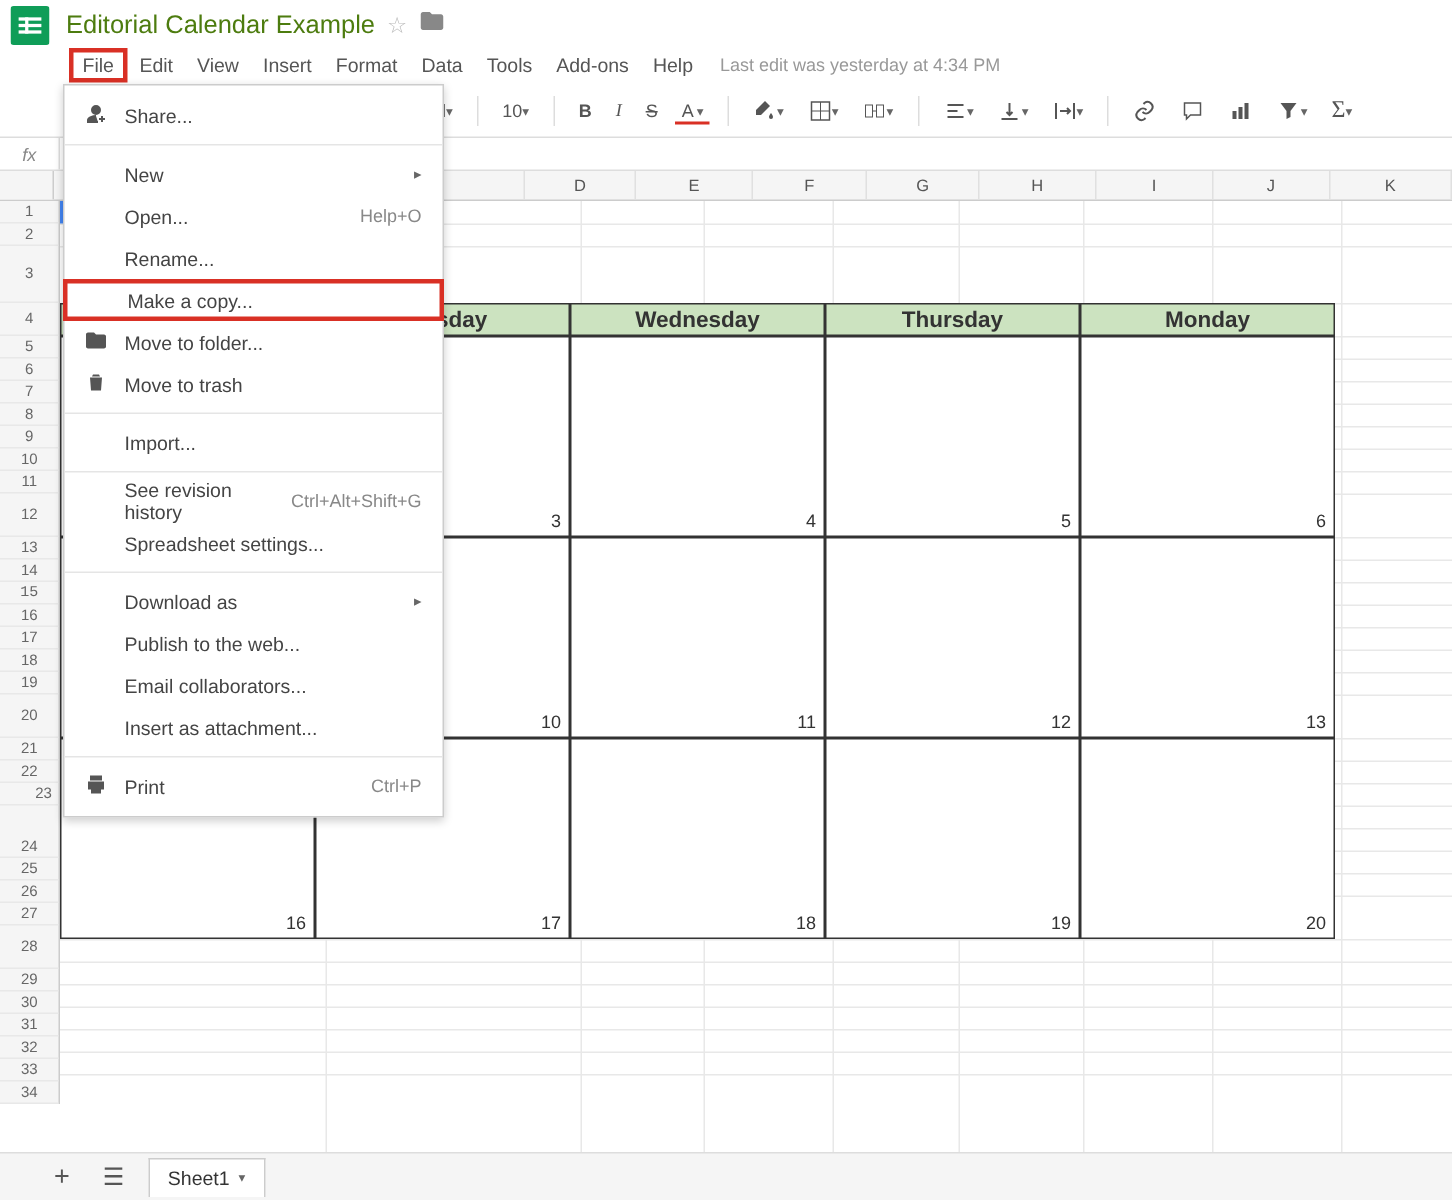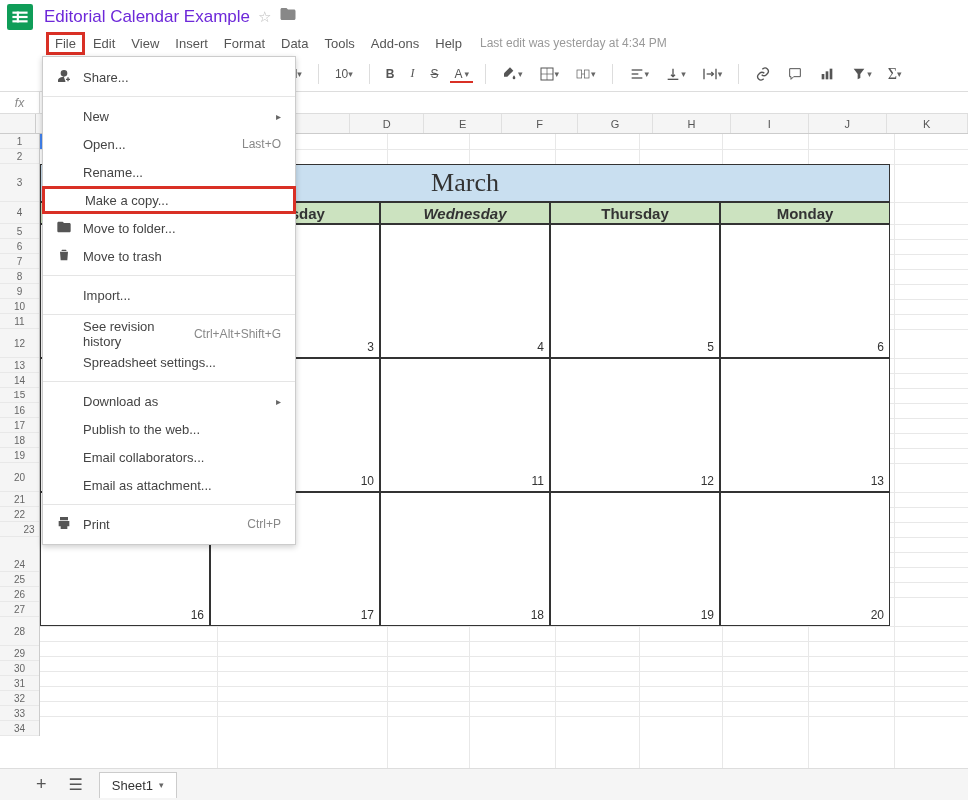--- a/index.html
+++ b/index.html
@@ -2,21 +2,21 @@
 <html><head>
 <meta charset="utf-8">
 <style>
 * { margin:0; padding:0; box-sizing:border-box; }
 body { font-family: Arial, sans-serif; font-size:13px; color:#333; background:#fff; width:968px; height:800px; overflow:hidden; position:relative; }
 
 
 .titlebar { display:flex; align-items:center; height:30px; padding:3px 0 0 0; }
 .app-icon { width:40px; height:30px; display:flex; align-items:center; justify-content:center; }
 .app-icon svg { width:26px; height:26px; }
-.title { font-size:17px; color:#6d28d9; padding-left:4px; }
+.title { font-size:17px; color:#4d7c0f; padding-left:4px; }
 .star { margin-left:8px; color:#bbb; font-size:15px; }
 .folder { margin-left:8px; color:#777; font-size:18px; }
 
 
 .menubar { display:flex; align-items:center; height:26px; padding-left:46px; font-size:13px; color:#555; gap:0; }
 .menubar .mi { padding:4px 8px; cursor:pointer; }
 .menubar .edit-status { margin-left:10px; color:#999; font-size:12px; }
 .file-highlight { border:3px solid #d93025; padding:1px 6px !important; }
 
 
@@ -284,23 +284,22 @@
       <div style="position: absolute; top: 448px; left: 0px; right: 0px; height: 1px; background: rgb(232, 232, 232);"></div>
       <div style="position: absolute; top: 463px; left: 0px; right: 0px; height: 1px; background: rgb(232, 232, 232);"></div>
       <div style="position: absolute; top: 492px; left: 0px; right: 0px; height: 1px; background: rgb(232, 232, 232);"></div>
       <div style="position: absolute; top: 507px; left: 0px; right: 0px; height: 1px; background: rgb(232, 232, 232);"></div>
       <div style="position: absolute; top: 522px; left: 0px; right: 0px; height: 1px; background: rgb(232, 232, 232);"></div>
       <div style="position: absolute; top: 537px; left: 0px; right: 0px; height: 1px; background: rgb(232, 232, 232);"></div>
       <div style="position: absolute; top: 552px; left: 0px; right: 0px; height: 1px; background: rgb(232, 232, 232);"></div>
       <div style="position: absolute; top: 567px; left: 0px; right: 0px; height: 1px; background: rgb(232, 232, 232);"></div>
       <div style="position: absolute; top: 582px; left: 0px; right: 0px; height: 1px; background: rgb(232, 232, 232);"></div>
       <div style="position: absolute; left: 0px; top: 0px; width: 177px; height: 15px; border: 2px solid rgb(66, 133, 244); box-sizing: border-box; pointer-events: none;"></div>
-      <div class="cal-title" style="left: 0px; top: 30px; width: 850px; height: 38px;">March</div>
       <div class="cal-head" style="left: 170px; top: 68px; width: 170px; height: 22px;">Tuesday</div>
-      <div class="cal-head" style="left: 340px; top: 68px; width: 170px; height: 22px; font-style: italic;">Wednesday</div>
+      <div class="cal-head" style="left: 340px; top: 68px; width: 170px; height: 22px;">Wednesday</div>
       <div class="cal-head" style="left: 510px; top: 68px; width: 170px; height: 22px;">Thursday</div>
       <div class="cal-head" style="left: 680px; top: 68px; width: 170px; height: 22px;">Monday</div>
       <div class="cal-head" style="left: 0px; top: 68px; width: 170px; height: 22px;"></div>
       <div class="cal-cell" style="left: 0px; top: 90px; width: 170px; height: 134px;"></div>
       <div class="cal-cell" style="left: 170px; top: 90px; width: 170px; height: 134px;"></div>
       <div class="cal-cell" style="left: 340px; top: 90px; width: 170px; height: 134px;"></div>
       <div class="cal-cell" style="left: 510px; top: 90px; width: 170px; height: 134px;"></div>
       <div class="cal-cell" style="left: 680px; top: 90px; width: 170px; height: 134px;"></div>
       <div class="cal-date" style="left: 170px; top: 195px; width: 170px; height: 29px; position: absolute;">
         <span style="position:absolute;bottom:4px;right:6px">3</span>
@@ -364,21 +363,21 @@
         </svg></span>
     <span>Share...</span>
   </div>
   <div class="msep"></div>
   <div class="mrow">
       <span>New</span>
       <span class="sub-arrow">▸</span>
     </div>
   <div class="mrow">
       <span>Open...</span>
-      <span class="shortcut">Last+O</span>
+      <span class="shortcut">Help+O</span>
     </div>
   <div class="mrow">
       <span>Rename...</span>
     </div>
   <div class="mrow menu-highlight">
       <span>Make a copy...</span>
     </div>
   <div class="mrow">
     <span class="micon"><svg width="16" height="16" viewBox="0 0 24 24">
           <path fill="#555" d="M10 4H4c-1.1 0-2 .9-2 2v12c0 1.1.9 2 2 2h16c1.1 0 2-.9 2-2V8c0-1.1-.9-2-2-2h-8l-2-2z"></path>
@@ -408,21 +407,21 @@
       <span>Download as</span>
       <span class="sub-arrow">▸</span>
     </div>
   <div class="mrow">
       <span>Publish to the web...</span>
     </div>
   <div class="mrow">
       <span>Email collaborators...</span>
     </div>
   <div class="mrow">
-      <span>Email as attachment...</span>
+      <span>Insert as attachment...</span>
     </div>
   <div class="msep"></div>
   <div class="mrow">
     <span class="micon"><svg width="16" height="16" viewBox="0 0 24 24">
           <path fill="#555" d="M6 3h12v5H6zM4 9h16v8h-3v4H7v-4H4zm5 8h6v4H9z"></path>
         </svg></span>
     <span>Print</span>
       <span class="shortcut">Ctrl+P</span>
   </div>
 </div>

